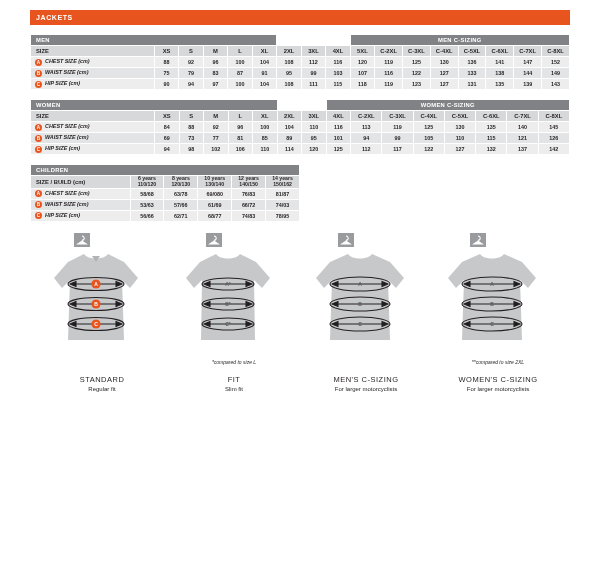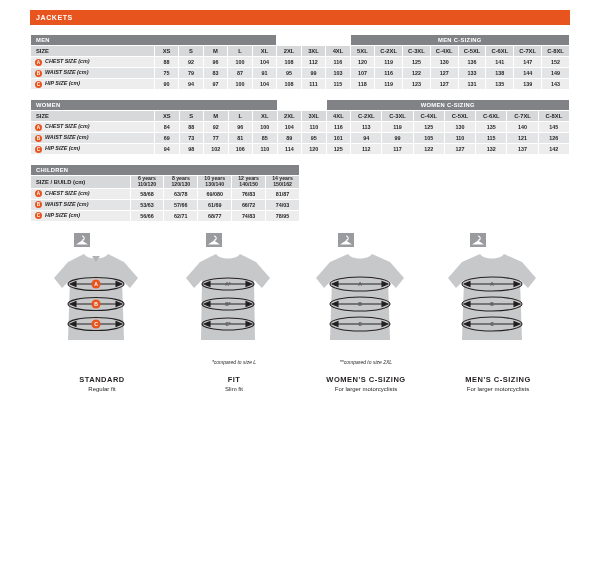--- a/index.html
+++ b/index.html
@@ -97,21 +97,21 @@
   .fig-svg { display:block; margin:0 auto; }
   .note {
     font-size:5px;
     font-style:italic;
     color:#231f20;
     height:10px;
     margin-top:2px;
   }
   .fig-title {
     font-size:7.5px;
-    font-weight:bold;
+    font-weight:normal;
     letter-spacing:0.5px;
     margin-top:6px;
   }
   .fig-sub {
     font-size:6px;
     margin-top:2px;
     color:#231f20;
   }
 </style>
 </head>
@@ -460,22 +460,22 @@
             <polygon points="26,72 32,69.5 32,74.5"></polygon>
             <polygon points="82,72 76,69.5 76,74.5"></polygon>
           <line x1="28" y1="92" x2="80" y2="92"></line>
             <polygon points="26,92 32,89.5 32,94.5"></polygon>
             <polygon points="82,92 76,89.5 76,94.5"></polygon>
         </g>
         <text x="54" y="54" font-size="5" font-family="Liberation Sans, sans-serif" font-weight="bold" fill="#58595b" text-anchor="middle">A</text>
         <text x="54" y="74" font-size="5" font-family="Liberation Sans, sans-serif" font-weight="bold" fill="#58595b" text-anchor="middle">B</text>
         <text x="54" y="94" font-size="5" font-family="Liberation Sans, sans-serif" font-weight="bold" fill="#58595b" text-anchor="middle">C</text>
       </svg>
-      <div class="note">**compared to size 2XL</div>
-      <div class="fig-title">WOMEN'S C-SIZING</div>
+      <div class="note"></div>
+      <div class="fig-title">MEN'S C-SIZING</div>
       <div class="fig-sub">For larger motorcyclists</div>
     </div>
 
     <div class="fig">
       <svg class="fig-svg" width="120" height="125" viewBox="0 0 120 125">
         <g>
           <rect x="32" y="1" width="16" height="14" fill="#9a9b9e"></rect>
           <path d="M40 4 a2.2 2.2 0 1 1 0 4.4" fill="none" stroke="#ffffff" stroke-width="1.1"></path>
           <path d="M40 8.4 L34 12.6 L46 12.6 Z" fill="#ffffff"></path>
         </g>
@@ -492,19 +492,19 @@
             <polygon points="26,72 32,69.5 32,74.5"></polygon>
             <polygon points="82,72 76,69.5 76,74.5"></polygon>
           <line x1="28" y1="92" x2="80" y2="92"></line>
             <polygon points="26,92 32,89.5 32,94.5"></polygon>
             <polygon points="82,92 76,89.5 76,94.5"></polygon>
         </g>
         <text x="54" y="54" font-size="5" font-family="Liberation Sans, sans-serif" font-weight="bold" fill="#58595b" text-anchor="middle">A</text>
         <text x="54" y="74" font-size="5" font-family="Liberation Sans, sans-serif" font-weight="bold" fill="#58595b" text-anchor="middle">B</text>
         <text x="54" y="94" font-size="5" font-family="Liberation Sans, sans-serif" font-weight="bold" fill="#58595b" text-anchor="middle">C</text>
       </svg>
-      <div class="note"></div>
-      <div class="fig-title">MEN'S C-SIZING</div>
+      <div class="note">**compared to size 2XL</div>
+      <div class="fig-title">WOMEN'S C-SIZING</div>
       <div class="fig-sub">For larger motorcyclists</div>
     </div>
 
   </div>
 </div>
 
 </body></html>

